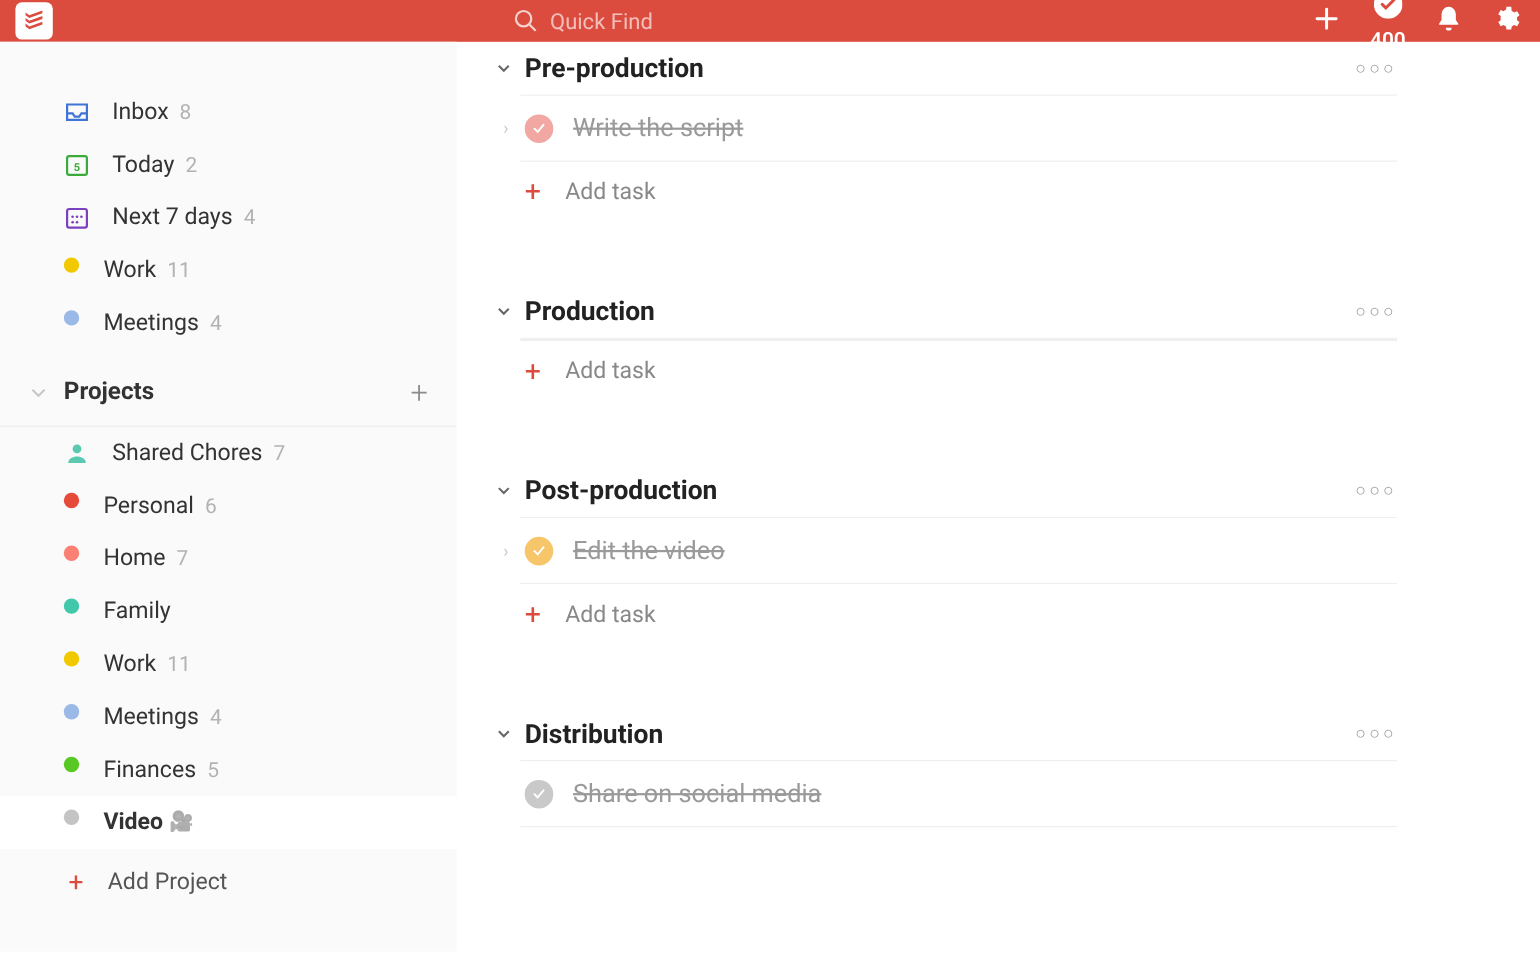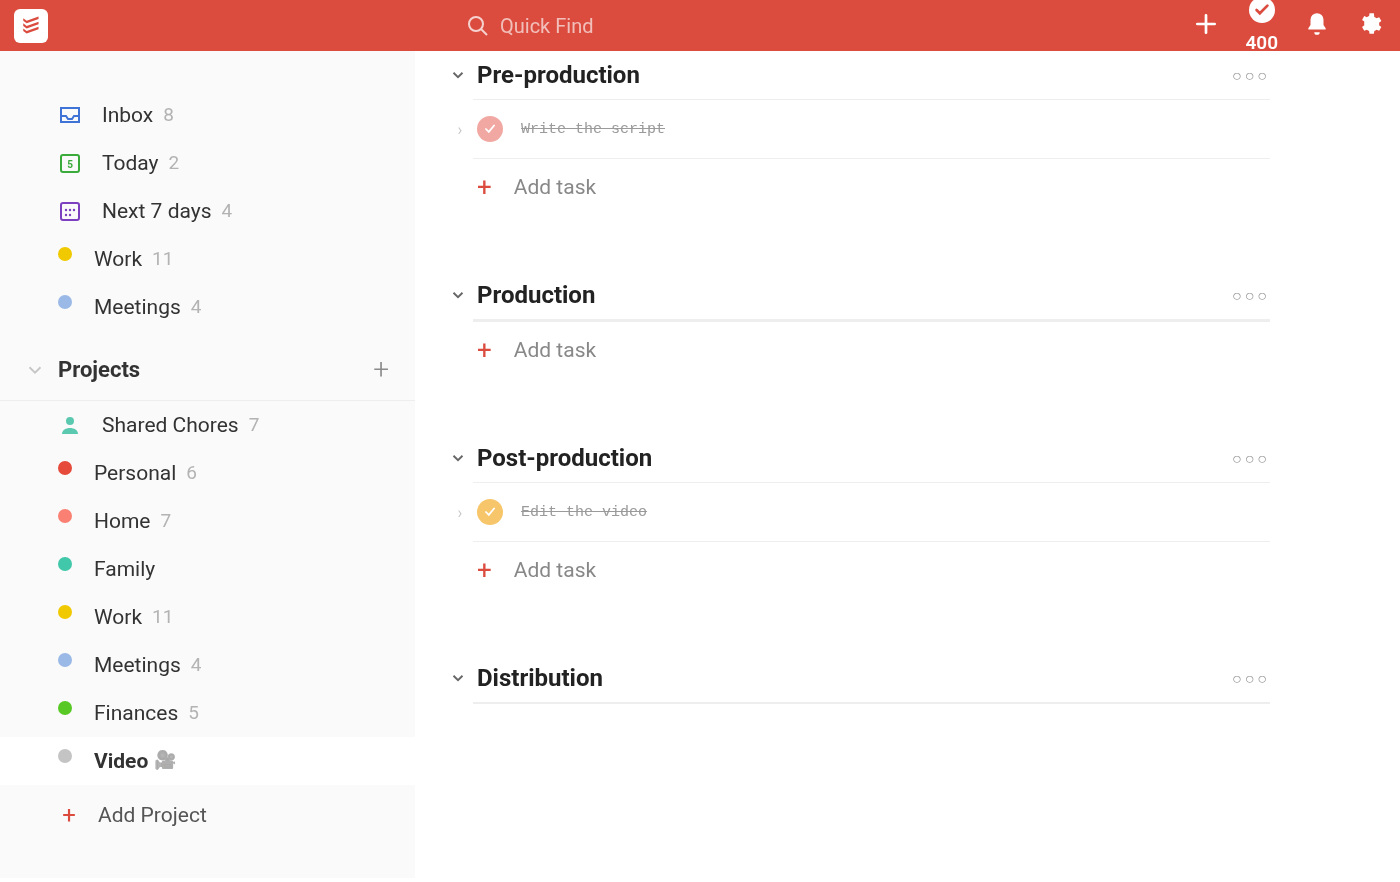--- a/index.html
+++ b/index.html
@@ -1,20 +1,20 @@
 <!DOCTYPE html>
 <html><head>
 <meta charset="utf-8">
 <style>
 * { margin: 0; padding: 0; box-sizing: border-box; font-family: -apple-system, BlinkMacSystemFont, "Segoe UI", Roboto, Helvetica, Arial, sans-serif; }
 body { width: 1400px; height: 882px; overflow: hidden; background: #fff; }
 
 .topbar {
   background: #db4c3f;
-  height: 51px;
+  height: 38px;
   display: flex;
   align-items: center;
   padding: 0 18px 0 14px;
   color: #fff;
 }
 .logo {
   background: #fff;
   width: 34px; height: 34px;
   border-radius: 6px;
   display: flex; align-items: center; justify-content: center;
@@ -105,21 +105,21 @@
   padding: 16px 0 16px 0;
   margin-left: 0;
 }
 .task .subchev { width:22px; color:#c8c8c8; text-align:center; }
 .task .check {
   width: 26px; height:26px; border-radius:50%;
   margin: 0 18px 0 6px;
   display:flex; align-items:center; justify-content:center;
 }
 .task .name {
-  font-size: 15px; color:#9a9a9a; text-decoration: line-through; font-family: Liberation Mono, monospace;
+  font-size: 23px; color:#9a9a9a; text-decoration: line-through;
 }
 .addtask {
   display:flex; align-items:center;
   padding: 16px 0 16px 28px;
   font-size: 21px; color:#888;
 }
 .addtask .plus {
   color:#db4c3f; font-size: 26px; line-height: 20px;
   margin-right: 22px;
 }
@@ -341,17 +341,26 @@
         </div>
         <div class="section">
     <div class="section-header">
       <svg class="chev" width="18" height="18" viewBox="0 0 24 24">
               <path d="M6 9l6 6 6-6" stroke="#666" stroke-width="2.5" fill="none"></path>
             </svg>
       <span class="title">Distribution</span>
       <span class="more">○○○</span>
     </div>
     <div class="divider"></div>
+    <div class="task">
+      <span class="subchev"></span>
+      <span class="check" style="background:#c9c9c9">
+        <svg class="checkmark" viewBox="0 0 24 24">
+                <path d="M5 12l5 5 9-11" stroke="#fff" stroke-width="3" fill="none" stroke-linecap="round"></path>
+              </svg>
+      </span>
+      <span class="name">Share on social media</span>
+    </div>
     <div class="divider"></div>
     </div>
       </div>
   </div>
 </div>
 
 </body></html>

